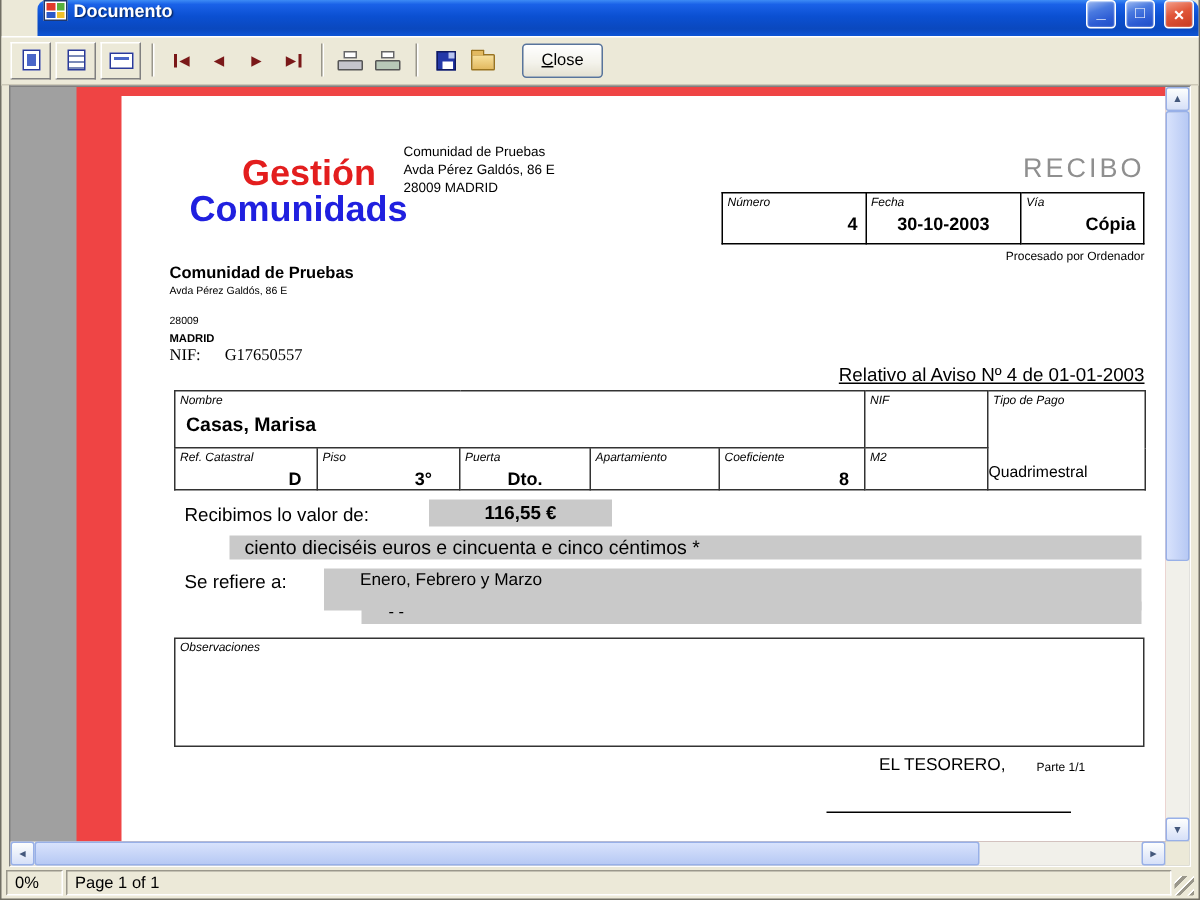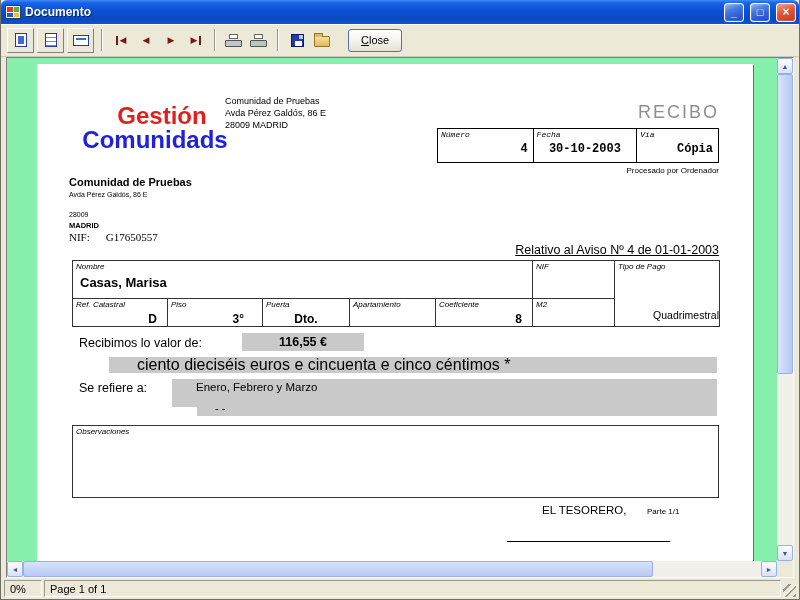--- a/index.html
+++ b/index.html
@@ -3,23 +3,23 @@
 <meta charset="utf-8">
 <style>
   html,body { margin:0; padding:0; width:800px; height:600px; overflow:hidden;
               font-family:"Liberation Sans", sans-serif; background:#ece9d8; }
   * { box-sizing:border-box; }
 
   .window { position:absolute; inset:0; display:flex; flex-direction:column;
             background:#ece9d8; border:1px solid #716f64; border-top:none; }
 
   
-  .titlebar { height:24px; flex:0 0 24px; display:flex; align-items:center; gap:4px;
+  .titlebar { height:24px; flex:0 0 24px; display:flex; gap:4px;
               padding:0 3px 0 4px; border-radius:6px 6px 0 0;
-              background:linear-gradient(180deg,#3d8bf5 0%,#1a62e8 12%,#0b50d2 45%,#0a48be 80%,#0e55d6 100%); }
+              background:linear-gradient(180deg,#3d8bf5 0%,#1a62e8 12%,#0b50d2 45%,#0a48be 80%,#0e55d6 100%);margin-left:24px; }
   .title-icon { width:16px; height:14px; background:#fff; border:1px solid #20386e;
                 display:grid; grid-template-columns:1fr 1fr; grid-template-rows:1fr 1fr; gap:1px; padding:1px; }
   .title-icon span { display:block; }
   .q-red{background:#e13a2a}.q-green{background:#58b03c}.q-blue{background:#2a58c8}.q-yellow{background:#f0c02a}
   .title-text { flex:1; color:#fff; font-weight:bold; font-size:12px;
                 text-shadow:1px 1px 1px rgba(0,0,0,.55); }
   .win-btn { width:20px; height:19px; margin-left:2px; border:1px solid #fff; border-radius:3px;
              color:#fff; font-weight:bold; font-size:11px; line-height:1;
              display:flex; align-items:center; justify-content:center; cursor:default;
              background:linear-gradient(160deg,#9cb8f0 0%,#4a7ae0 35%,#2d5cd4 70%,#1f4ec8 100%);
@@ -63,21 +63,21 @@
                        background:#e2b960; border:1px solid #9a7420; border-bottom:none; border-radius:1px 1px 0 0; }
 
   .close-btn { margin-left:12px; height:23px; padding:0 12px; font-size:11px; color:#000;
                background:linear-gradient(180deg,#ffffff,#f4f3ec 55%,#e4e1d2);
                border:1px solid #58749c; border-radius:3px; display:flex; align-items:center; }
   .close-btn .u { text-decoration:underline; }
 
   
   .preview { flex:1; position:relative; margin:0 5px; background:#a0a0a0;
              border:1px solid; border-color:#808080 #fff #fff #808080; }
-  .canvas { position:absolute; inset:0 16px 16px 0; overflow:hidden; background:#86efac; }
+  .canvas { position:absolute; inset:0 16px 16px 0; overflow:hidden; background:#ef4444;margin-left:44px; }
   .page { position:absolute; left:30px; top:6px; width:716px; height:497px; background:#fff;
           box-shadow:1px 1px 0 #6e6e6e; color:#000; }
   .abs { position:absolute; }
 
   
   .vscroll { position:absolute; top:0; right:0; bottom:16px; width:16px; background:#f1f0ea; }
   .hscroll { position:absolute; left:0; right:16px; bottom:0; height:16px; background:#f1f0ea; }
   .sb-btn { position:absolute; width:16px; height:16px; display:flex; align-items:center; justify-content:center;
             font-size:7px; color:#44587c; background:linear-gradient(180deg,#fdfefd,#d6e0f8);
             border:1px solid #98b0e8; border-radius:2px; }
@@ -97,21 +97,21 @@
   .grip { width:13px; height:13px; align-self:flex-end;
           background:repeating-linear-gradient(135deg,#ece9d8 0 3px,#fff 3px 4px,#9a978b 4px 6px); }
 
   
   .logo1 { left:55px; top:38px; width:140px; text-align:center; font-size:24px; font-weight:bold; color:#e31e1e; }
   .logo2 { left:18px; top:62px; width:200px; text-align:center; font-size:24px; font-weight:bold; color:#2020df; }
   .hdr-addr { left:188px; top:31px; font-size:9px; line-height:12px; }
   .recibo { right:34px; top:38px; font-size:18px; font-weight:normal; color:#8f8f8f; letter-spacing:2px; }
 
   .meta-table { position:absolute; left:400px; top:64px; width:282px; border-collapse:collapse; }
-  .meta-table td { border:1px solid #000; height:34px; padding:0; vertical-align:top;font-family:Liberation Mono, monospace; }
+  .meta-table td { border:1px solid #000; height:34px; padding:0; vertical-align:top; }
   .meta-table .lbl, .owner-table .lbl, .obs-label { font-style:italic; font-size:8px; padding:1px 3px; display:block; }
   .meta-table .val { font-weight:bold; font-size:12px; padding:2px 5px 0; }
   .ta-r { text-align:right; } .ta-c { text-align:center; }
   .processed { right:34px; top:102px; font-size:8px; }
 
   .comm-name { left:32px; top:112px; font-size:11px; font-weight:bold; }
   .comm-addr { left:32px; top:127px; font-size:7px; }
   .comm-cp   { left:32px; top:147px; font-size:7px; }
   .comm-city { left:32px; top:157px; font-size:7.5px; font-weight:bold; }
   .comm-nif  { left:32px; top:167px; font-size:11px;font-family:Liberation Serif, serif; }
@@ -119,27 +119,27 @@
   .aviso { right:34px; top:179px; font-size:12.5px;text-decoration:underline; }
 
   .owner-table { position:absolute; left:35px; top:196px; width:647px; border-collapse:collapse; table-layout:fixed; }
   .owner-table td { border:1px solid #333; padding:0; vertical-align:top; }
   .owner-table tr.r1 td { height:38px; }
   .owner-table tr.r2 td { height:28px; }
   .nombre-val { font-size:13px; font-weight:bold; padding:3px 7px 0; }
   .cell-val { font-size:12px; font-weight:bold; padding-top:2px; }
   .pad-r10 { padding-right:10px; } .pad-r18 { padding-right:18px; }
   .c-tipo { position:relative; }
-  .tipo-val { position:absolute; left:0; right:0; bottom:5px; text-align:right; font-size:10.5px; }
+  .tipo-val { position:absolute; left:0; right:0; bottom:5px; text-align:left; font-size:10.5px; }
 
   .amount-label { left:42px; top:272px; font-size:12.5px; }
   .gray-bar { background:#c9c9c9; }
   .amount-value { left:205px; top:269px; width:122px; height:18px; line-height:18px;
                   text-align:center; font-size:12.5px; font-weight:bold; }
-  .words-bar { left:72px; top:293px; width:608px; height:16px; line-height:16px; font-size:16px; padding-left:28px; }
+  .words-bar { left:72px; top:293px; width:608px; height:16px; line-height:16px; font-size:13px; padding-left:10px; }
   .refiere-label { left:42px; top:317px; font-size:12.5px; }
   .refiere-bar { left:135px; top:315px; width:545px; height:28px; line-height:16px; font-size:11.5px; padding-left:24px; }
   .extra-bar { left:160px; top:337px; width:520px; height:15px; line-height:15px; font-size:11px; padding-left:18px; }
 
   .obs-box { left:35px; top:361px; width:647px; height:73px; border:1px solid #333; }
   .tesorero { left:505px; top:440px; font-size:11.5px; }
   .parte { left:610px; top:443px; font-size:8px; }
   .sigline { left:470px; top:477px; width:163px; height:0; border-top:1px solid #000; }
 </style>
 </head>

